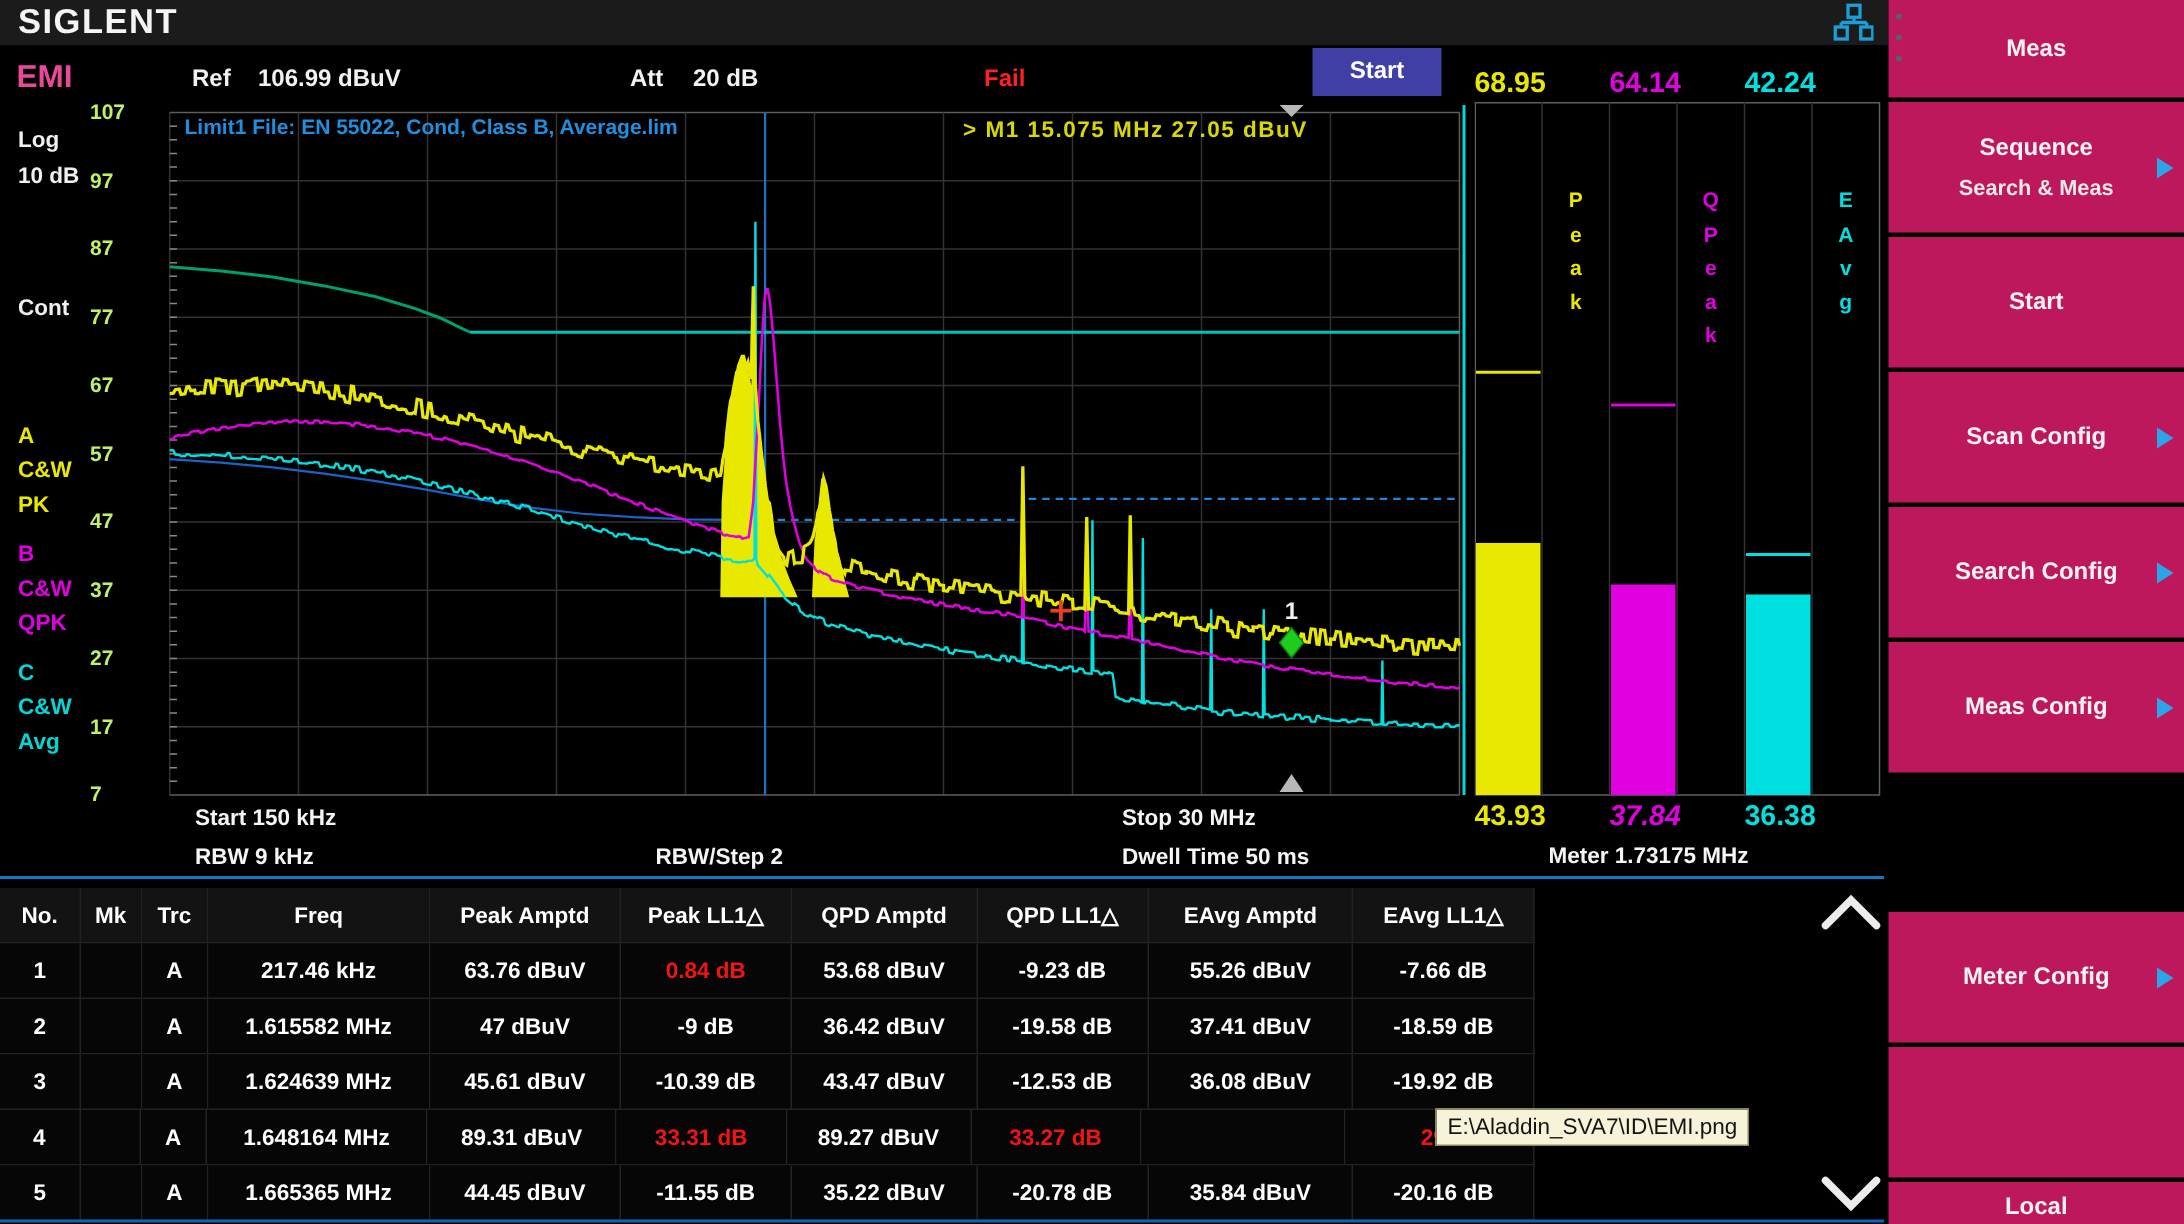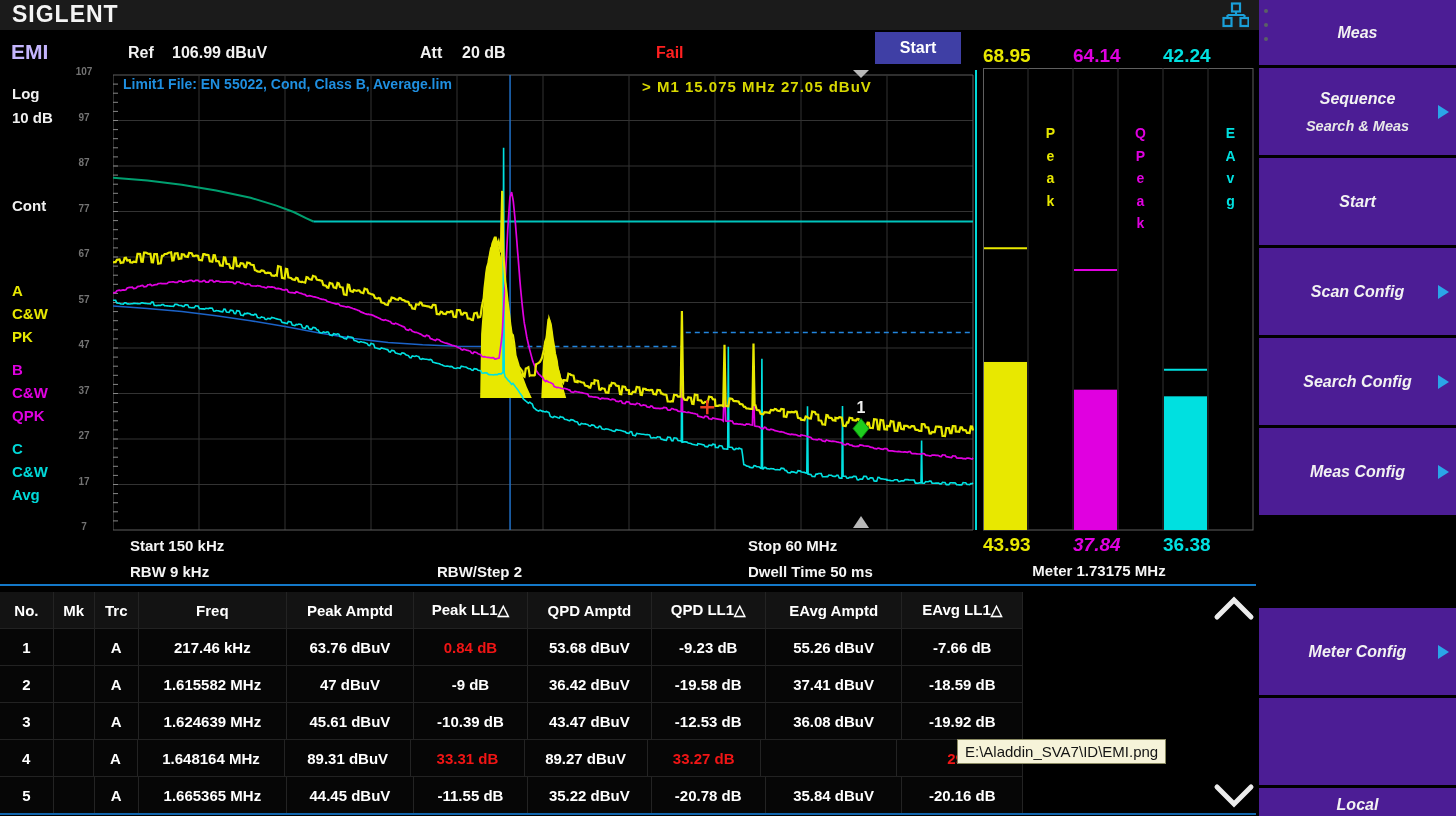--- a/index.html
+++ b/index.html
@@ -2,47 +2,47 @@
 <html><head>
 <meta charset="utf-8">
 <style>
   * { margin:0; padding:0; box-sizing:border-box; }
   html,body { background:#000; }
   .screen { position:relative; width:1456px; height:816px; background:#000; overflow:hidden;
             font-family:"Liberation Sans", sans-serif; font-weight:bold; color:#fff; }
   .abs { position:absolute; }
   .topbar { left:0; top:0; width:1259px; height:30px; background:#1b1b1b; }
   .logo { left:12px; top:1px; font-size:23px; letter-spacing:1px; color:#f4f4f4; }
-  .mode { left:11px; top:40px; font-size:21px; color:#c4b5fd; }
+  .mode { left:11px; top:40px; font-size:21px; color:#ec4899; }
   .side-lbl { left:12px; font-size:15px; color:#f0f0f0; }
   .trace-grp { left:12px; font-size:15px; line-height:23px; }
   .hdr-lbl { top:44px; font-size:16px; color:#f2f2f2; }
   .fail { color:#ff2020; }
   .startbtn { left:875px; top:32px; width:86px; height:32px; background:#3f3fa5; color:#fff;
               font-size:16px; display:flex; align-items:center; justify-content:center; cursor:pointer; }
-  .ytick { width:48px; text-align:center; font-size:10px; color:#737373; }
+  .ytick { width:48px; text-align:left; font-size:14px; color:#bef264; }
   .chart-note { left:123px; top:76px; font-size:14px; color:#1f8fe0; }
   .marker-readout { left:642px; top:78px; font-size:15px; color:#d8d800; letter-spacing:1px; }
   .xlab { font-size:15px; color:#f5f5f5; }
   .meter-val { width:45px; text-align:center; font-size:19px; }
   .meter-letters { width:45px; text-align:center; font-size:14px; line-height:22.5px; white-space:pre-line; }
   .sep-line { left:0; top:584px; width:1256px; height:2px; background:#1478c8; }
   .bot-line { left:0; top:813px; width:1256px; height:2px; background:#1165ad; }
   .tbl { left:0; top:592px; width:1023px; font-size:15px;text-align:center; }
   .trow { display:flex; height:37px; }
   .th,.td { display:flex; align-items:center; justify-content:center; border-right:1px solid #232323; border-bottom:1px solid #222; overflow:hidden; white-space:nowrap; }
   .th { background:#131313; }
   .td { background:#060606; }
   .red { color:#f01515; }
   .shiftr { justify-content:flex-end; padding-right:34px; }
   .tooltip { left:957px; top:739px; background:#f6f3d9; color:#141414; border:1px solid #8a8a62;
              font-size:15px; font-weight:normal; padding:3px 7px; z-index:30; }
   .menu { left:1259px; top:0; width:197px; height:816px; background:#000; }
-  .msec { position:absolute; left:0; width:197px; background:#4c1d95; display:flex; flex-direction:column;
-          align-items:center; justify-content:center; cursor:pointer;font-style:italic; }
+  .msec { position:absolute; left:0; width:197px; background:#be185d; display:flex; flex-direction:column;
+          align-items:center; justify-content:center; cursor:pointer; }
   .msec .lbl { font-size:16px; color:#f2f2f2; }
   .msec .sub { font-size:14.5px; color:#e8e8e8; margin-top:10px; }
   .arrow { position:absolute; right:7px; top:50%; margin-top:-7px; width:0; height:0;
            border-left:11px solid #2aa6e8; border-top:7px solid transparent; border-bottom:7px solid transparent; }
   .dots { position:absolute; left:5px; top:9px; }
   .dots i { display:block; width:4px; height:4px; border-radius:2px; background:#5a6066; margin-bottom:10px; }
   .chev { stroke:#ececec; stroke-width:5; fill:none; stroke-linecap:round; }
 </style>
 </head>
 <body>
@@ -191,21 +191,21 @@
       <polygon points="740.028,2 756.028,2 748.028,10" fill="#b8b8b8"></polygon>
       <polygon points="748.028,448 740.028,460 756.028,460" fill="#b8b8b8"></polygon>
       <path d="M587.26 339.15H601.26M594.26 332.15V346.15" stroke="#e84020" stroke-width="2.5" fill="none"></path>
       <polygon points="748.028,350.535 756.028,360.535 748.028,370.535 740.028,360.535" fill="#1ecc1e" stroke="#0a800a" stroke-width="1"></polygon>
       <text x="748.028" y="344.535" fill="#f0f0f0" font-size="16" font-weight="bold" text-anchor="middle">1</text>
     </svg>
   <div class="abs chart-note">Limit1 File: EN 55022, Cond, Class B, Average.lim</div>
   <div class="abs marker-readout">&gt;  M1    15.075 MHz    27.05 dBuV</div>
 
   <div class="abs xlab" style="left:130px;top:537px">Start  150 kHz</div>
-  <div class="abs xlab" style="left:748px;top:537px">Stop  60 MHz</div>
+  <div class="abs xlab" style="left:748px;top:537px">Stop  30 MHz</div>
   <div class="abs xlab" style="left:130px;top:563px">RBW  9 kHz</div>
   <div class="abs xlab" style="left:437px;top:563px">RBW/Step    2</div>
   <div class="abs xlab" style="left:748px;top:563px">Dwell Time   50 ms</div>
 
   <svg id="meter-svg" class="abs" style="left:983px;top:68px" width="271" height="463">
       <rect x="0.5" y="0.5" width="269.5" height="461.5" fill="none" stroke="#5f5f5f"></rect>
       <line x1="45" y1="0" x2="45" y2="462" stroke="#333"></line>
       <line x1="90" y1="0" x2="90" y2="462" stroke="#333"></line>
       <line x1="135" y1="0" x2="135" y2="462" stroke="#333"></line>
       <line x1="180" y1="0" x2="180" y2="462" stroke="#333"></line>

